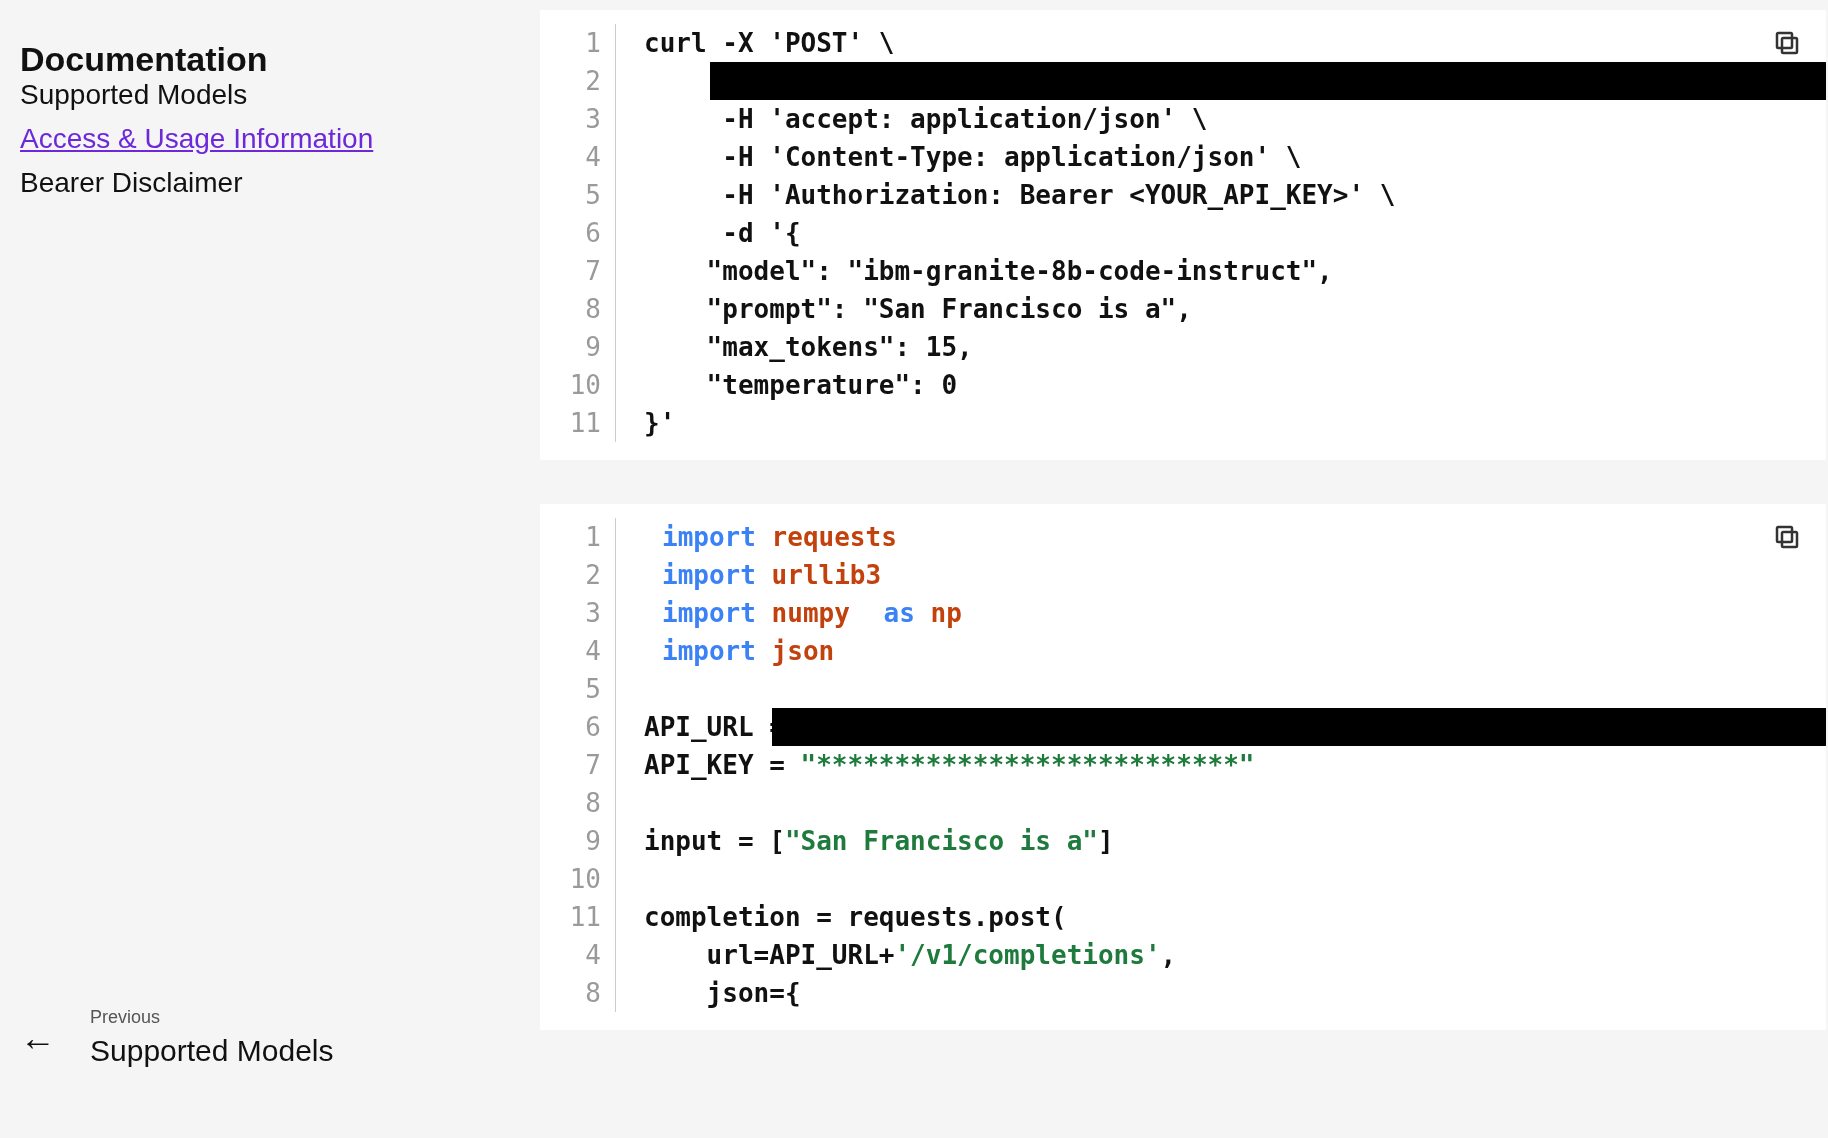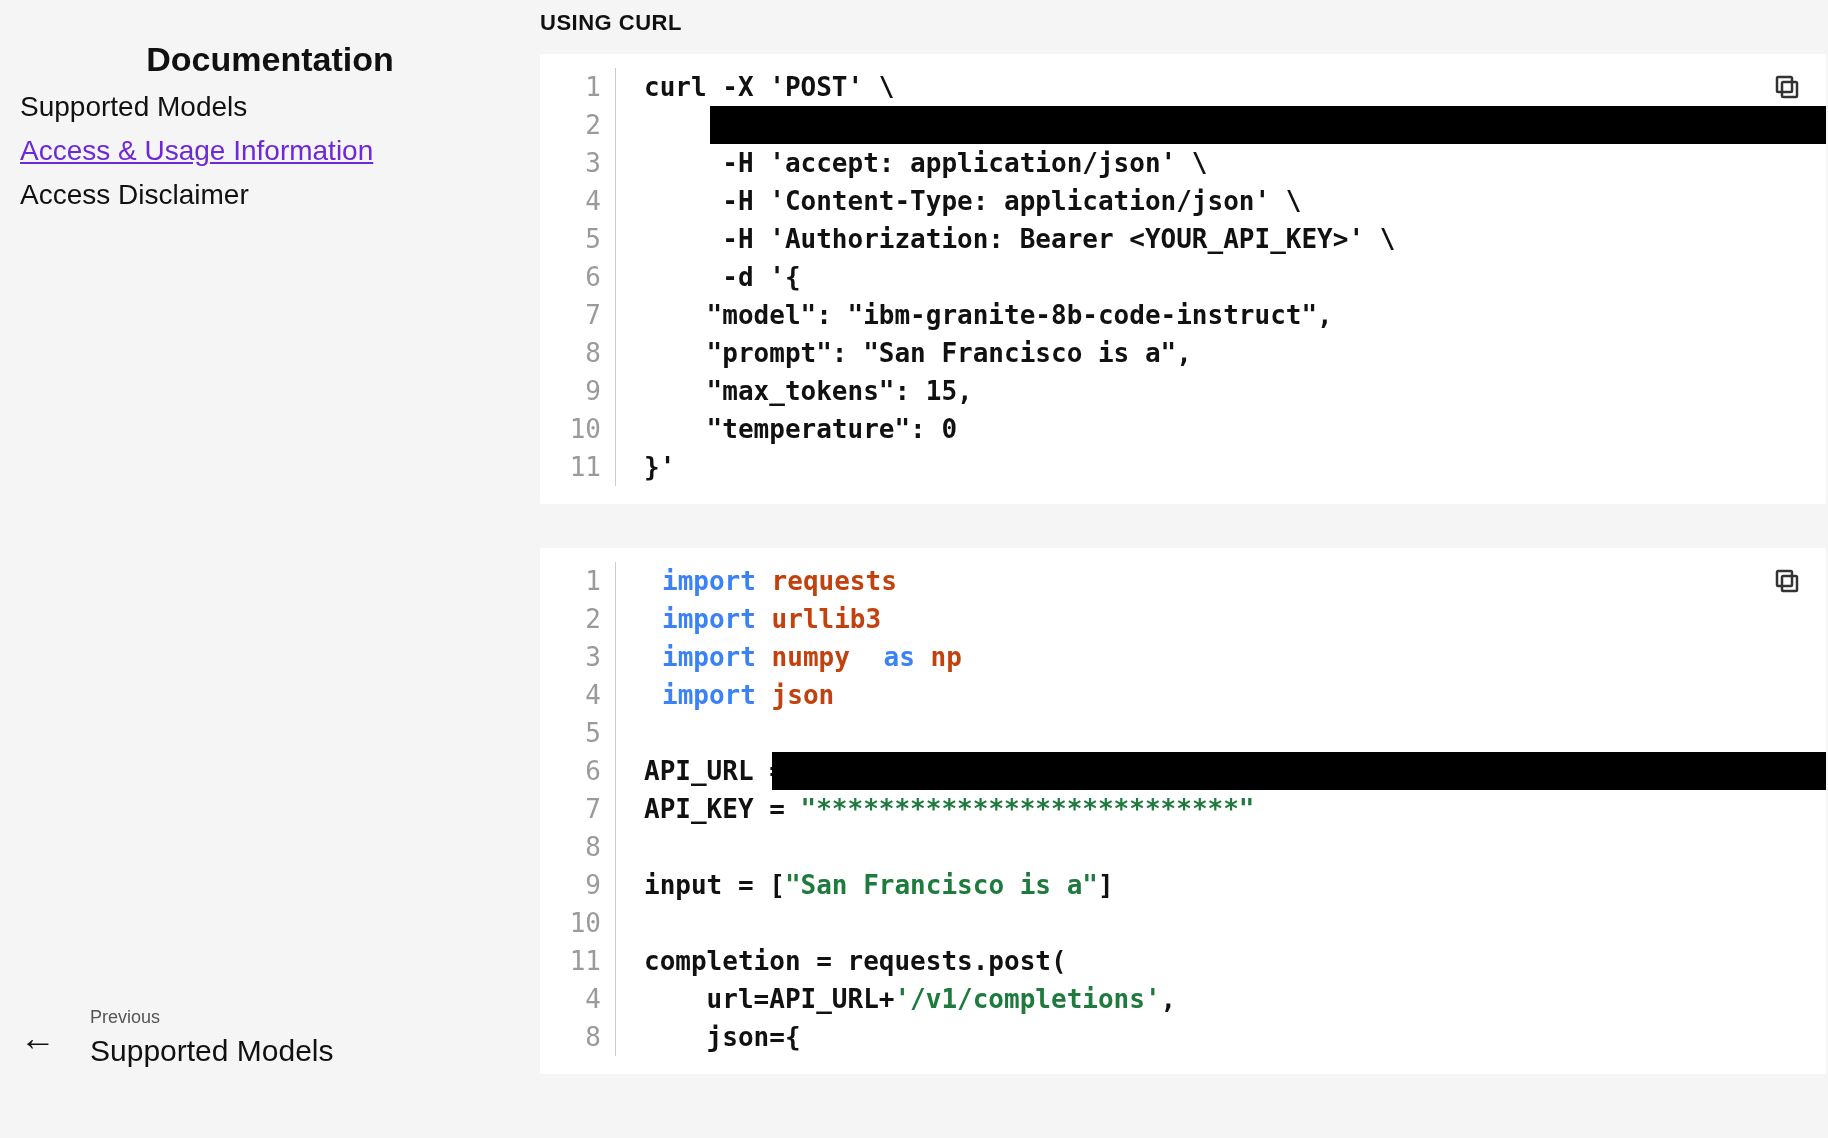--- a/index.html
+++ b/index.html
@@ -15,22 +15,21 @@
   .sidebar {
     width: 540px;
     padding: 40px 20px 20px 20px;
     position: relative;
     display: flex;
     flex-direction: column;
   }
   .sidebar h1 {
     font-size: 34px;
     font-weight: 700;
-    margin-bottom: 12px;
-    text-align: center;
+    margin-bottom: 0;
   }
   .sidebar-nav { display: flex; flex-direction: column; gap: 12px; }
   .sidebar-nav a {
     font-size: 28px;
     color: #111;
     text-decoration: none;
   }
   .sidebar-nav a.active {
     color: #6d28d9;
     text-decoration: underline;
@@ -123,34 +122,33 @@
 </style>
 </head>
 <body>
 
 <div class="layout">
   <aside class="sidebar">
     <h1>Documentation</h1>
     <nav class="sidebar-nav" id="sidebar-nav">
         <a href="#">Supported Models</a>
         <a href="#" class="active">Access &amp; Usage Information</a>
-        <a href="#">Access Disclaimer</a>
+        <a href="#">Bearer Disclaimer</a>
       </nav>
     <div class="sidebar-footer">
       <span class="arrow-left">←</span>
       <div class="prev-block">
         <div class="prev-label">Previous</div>
         <div class="prev-title">Supported Models</div>
       </div>
     </div>
   </aside>
 
   <main class="main">
 
-    <div class="section-heading">USING CURL</div>
 
     <div class="code-card">
       <div class="copy-icon">
         <svg viewBox="0 0 24 24" fill="none" stroke="#333" stroke-width="2">
           <rect x="8" y="8" width="12" height="12" rx="1"></rect>
           <rect x="4" y="4" width="12" height="12" rx="1"></rect>
         </svg>
       </div>
       <div class="code-body">
         <div class="gutter" id="curl-gutter">

